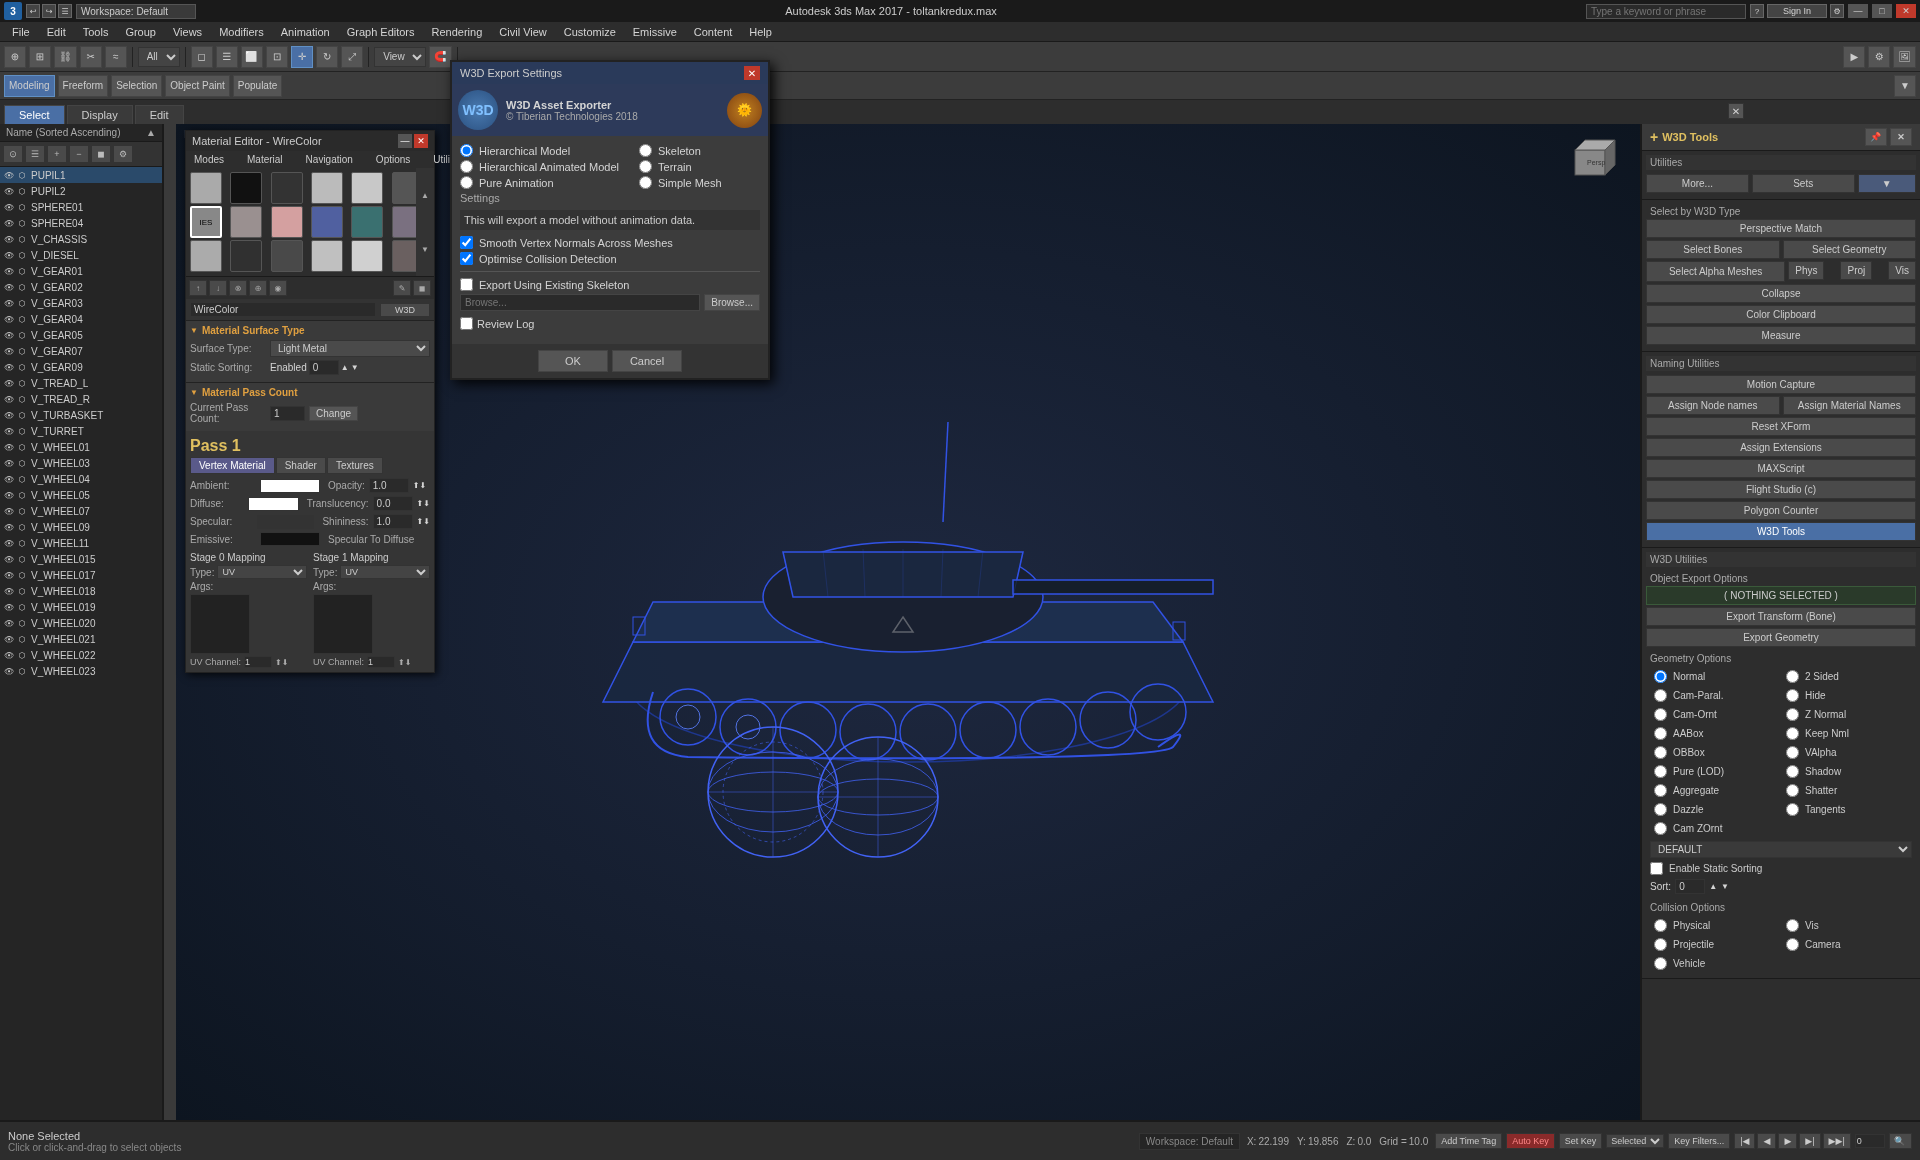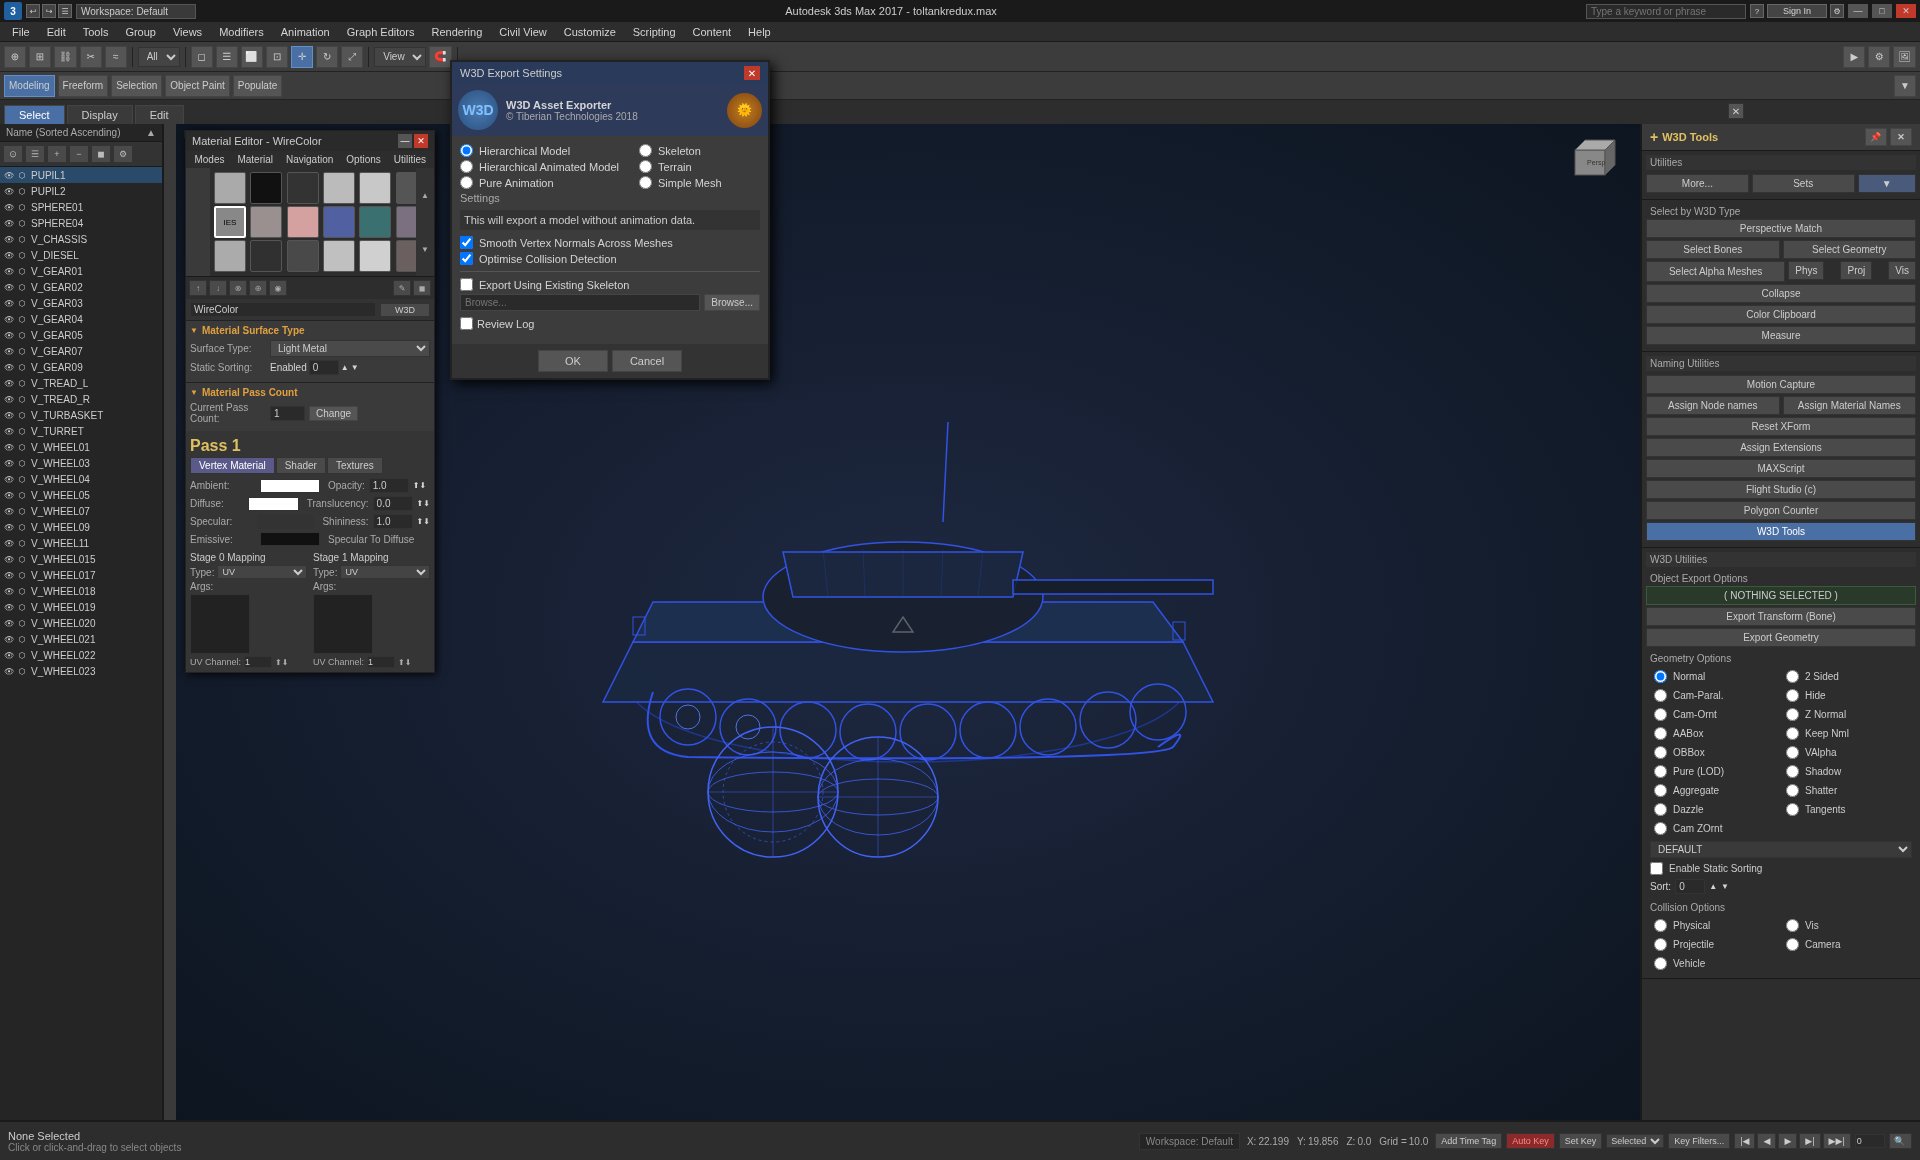--- a/index.html
+++ b/index.html
@@ -302,29 +302,28 @@
       align-items: center;
       justify-content: space-between;
       cursor: move;
     }
     .me-close {
       width: 14px; height: 14px;
       background: #c0392b; border: none;
       color: white; font-size: 9px; cursor: pointer;
       display: flex; align-items: center; justify-content: center;
     }
-    .me-menu { display: flex; gap: 1px; padding: 2px; background: #2d2d2d; justify-content: flex-end; }
+    .me-menu { display: flex; gap: 11px; padding: 2px; background: #2d2d2d; }
     .me-menu-item { padding: 1px 6px; font-size: 10px; color: #ccc; cursor: pointer; }
     .me-grid {
       display: grid;
       grid-template-columns: repeat(6, 1fr);
       gap: 2px;
       padding: 4px;
       background: #2d2d2d;
-      margin-left: 24px;
     }
     .me-swatch {
       width: 32px; height: 32px;
       border: 1px solid #555;
       cursor: pointer;
       border-radius: 2px;
       display: flex; align-items: center; justify-content: center;
       font-size: 8px; color: #888;
     }
     .swatch-grey { background: #aaaaaa; }
@@ -526,21 +525,21 @@
   <div class="menu-item">Edit</div>
   <div class="menu-item">Tools</div>
   <div class="menu-item">Group</div>
   <div class="menu-item">Views</div>
   <div class="menu-item">Modifiers</div>
   <div class="menu-item">Animation</div>
   <div class="menu-item">Graph Editors</div>
   <div class="menu-item">Rendering</div>
   <div class="menu-item">Civil View</div>
   <div class="menu-item">Customize</div>
-  <div class="menu-item">Scripting</div>
+  <div class="menu-item">Emissive</div>
   <div class="menu-item">Content</div>
   <div class="menu-item">Help</div>
 </div>
 
 <div class="toolbar1">
   <div class="tb-btn">⊕</div>
   <div class="tb-btn">⊞</div>
   <div class="tb-btn">⛓</div>
   <div class="tb-btn">✂</div>
   <div class="tb-btn">≈</div>

